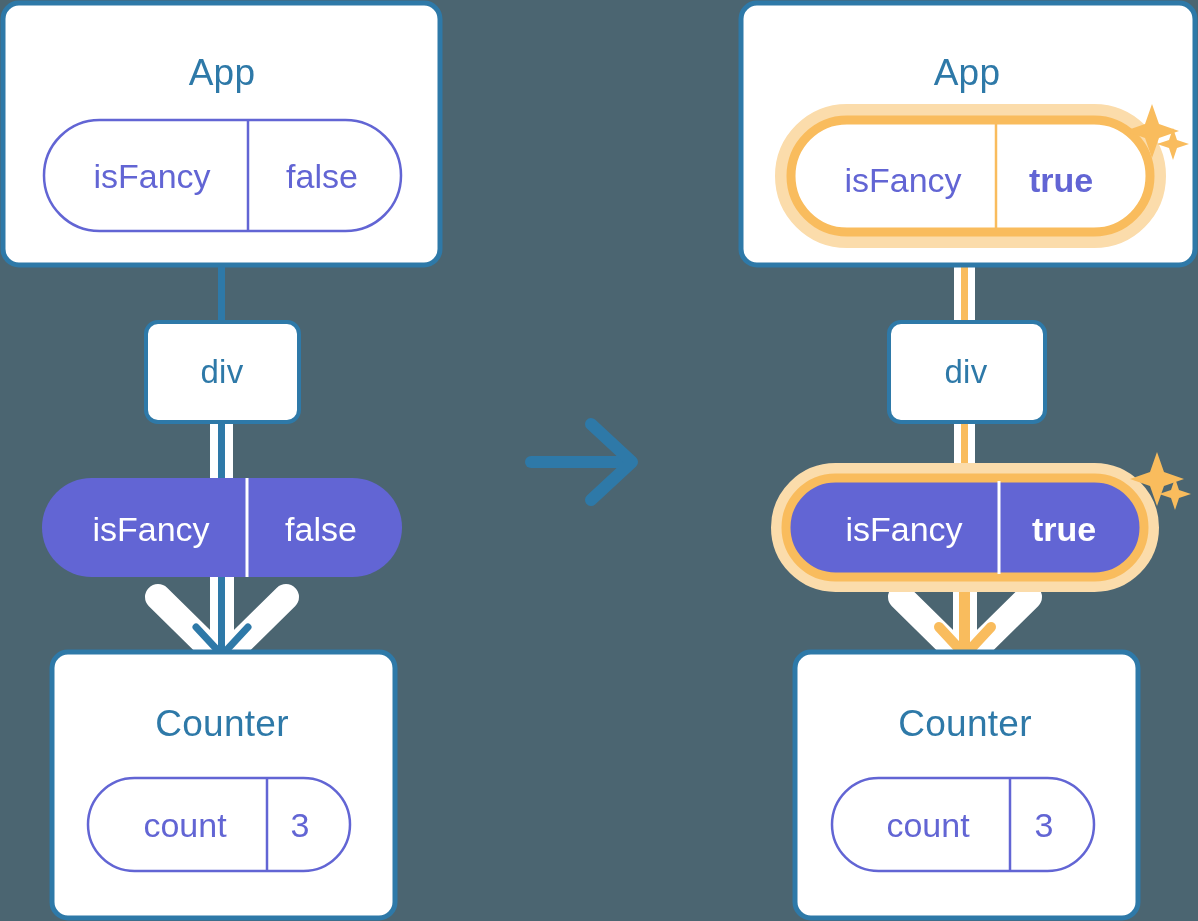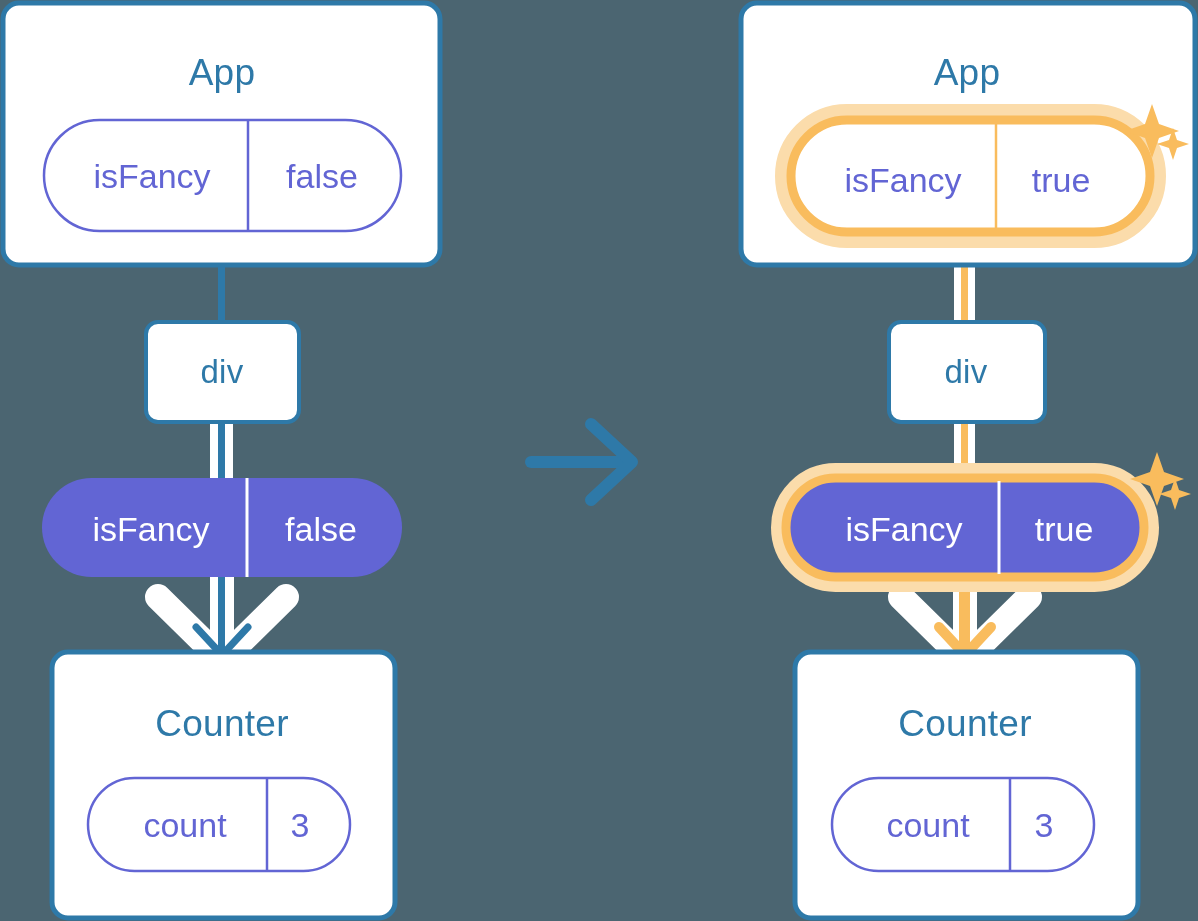--- a/index.html
+++ b/index.html
@@ -41,21 +41,21 @@
   }
   .pill-label-outline {
     color: #6265d4;
     font-size: 34px;
   }
   .pill-label-solid {
     color: #ffffff;
     font-size: 34px;
   }
   .pill-value-bold {
-    font-weight: normal;
+    font-weight: bold;
   }
   .center-x {
     transform: translateX(-50%);
   }
 </style>
 </head>
 <body>
 
 <div id="stage">
 

